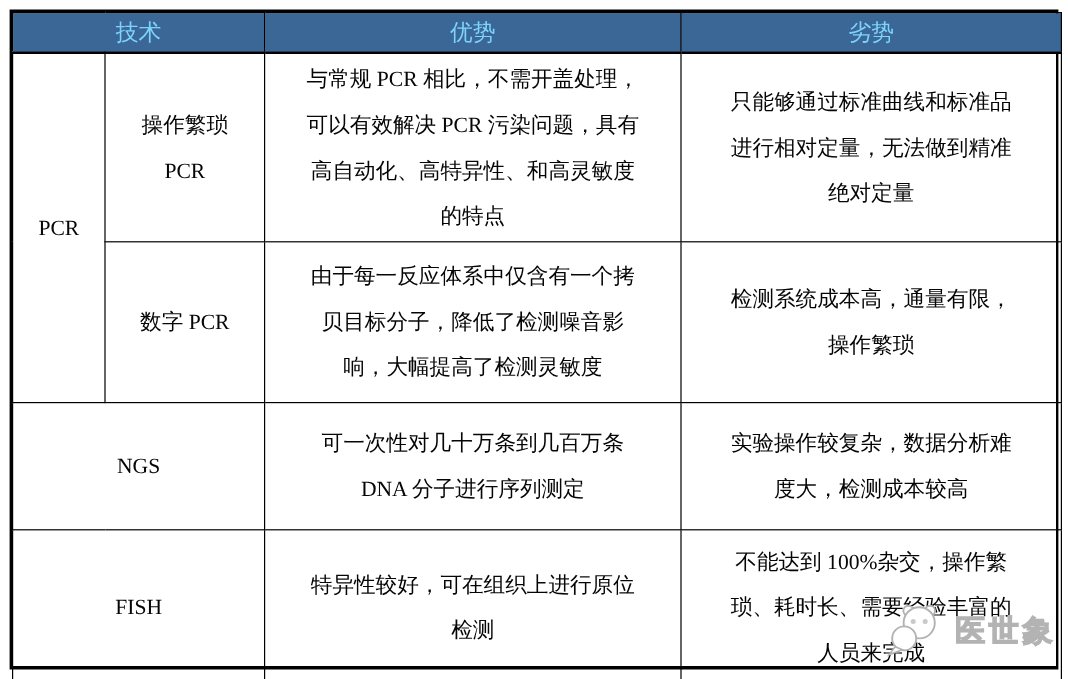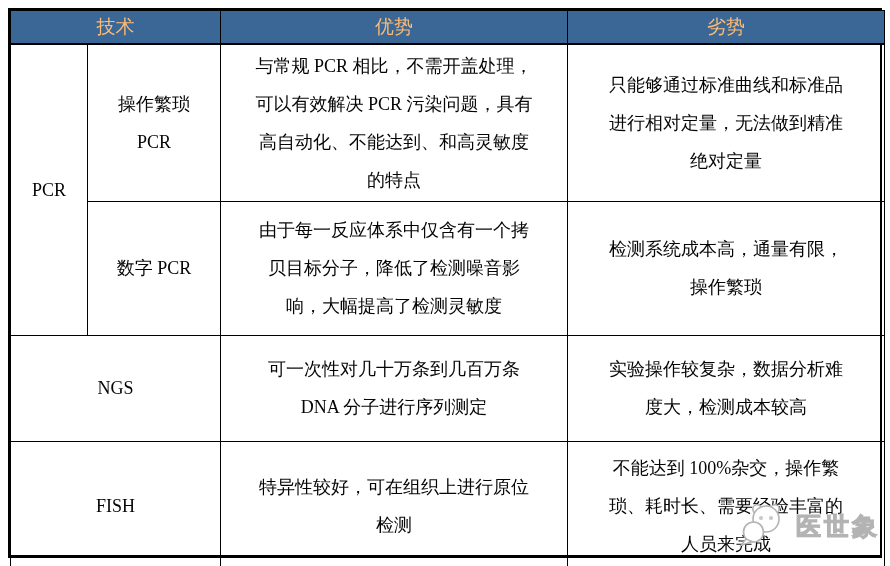--- a/index.html
+++ b/index.html
@@ -33,21 +33,21 @@
     border:1px solid var(--border-color);
     text-align:center;
     vertical-align:middle;
     white-space:pre-line;
     padding:2px 6px;
   }
   table.cmp th{
     background:var(--header-bg);
     font-weight:normal;
     font-size:19px;
-    color:#fdba74;
+    color:#7dd3fc;
     border-bottom-width:2px;
   }
   table.cmp td{
     font-size:18px;
     line-height:38px;
   }
   td.tech-label{font-size:19px;line-height:44px;}
   tr.r-head{height:33px;}
   tr.r1{height:146px;}
   tr.r2{height:134px;}
@@ -87,21 +87,21 @@
           <th colspan="2">技术</th>
           <th>优势</th>
           <th>劣势</th>
         </tr>
         <tr class="r1">
           <td rowspan="2" class="tech-label">PCR</td>
           <td class="tech-label">操作繁琐
 PCR</td>
           <td>与常规 PCR 相比，不需开盖处理，
 可以有效解决 PCR 污染问题，具有
-高自动化、不能达到、和高灵敏度
+高自动化、高特异性、和高灵敏度
 的特点</td>
           <td>只能够通过标准曲线和标准品
 进行相对定量，无法做到精准
 绝对定量</td>
         </tr>
         <tr class="r2">
           <td class="tech-label">数字 PCR</td>
           <td>由于每一反应体系中仅含有一个拷
 贝目标分子，降低了检测噪音影
 响，大幅提高了检测灵敏度</td>

